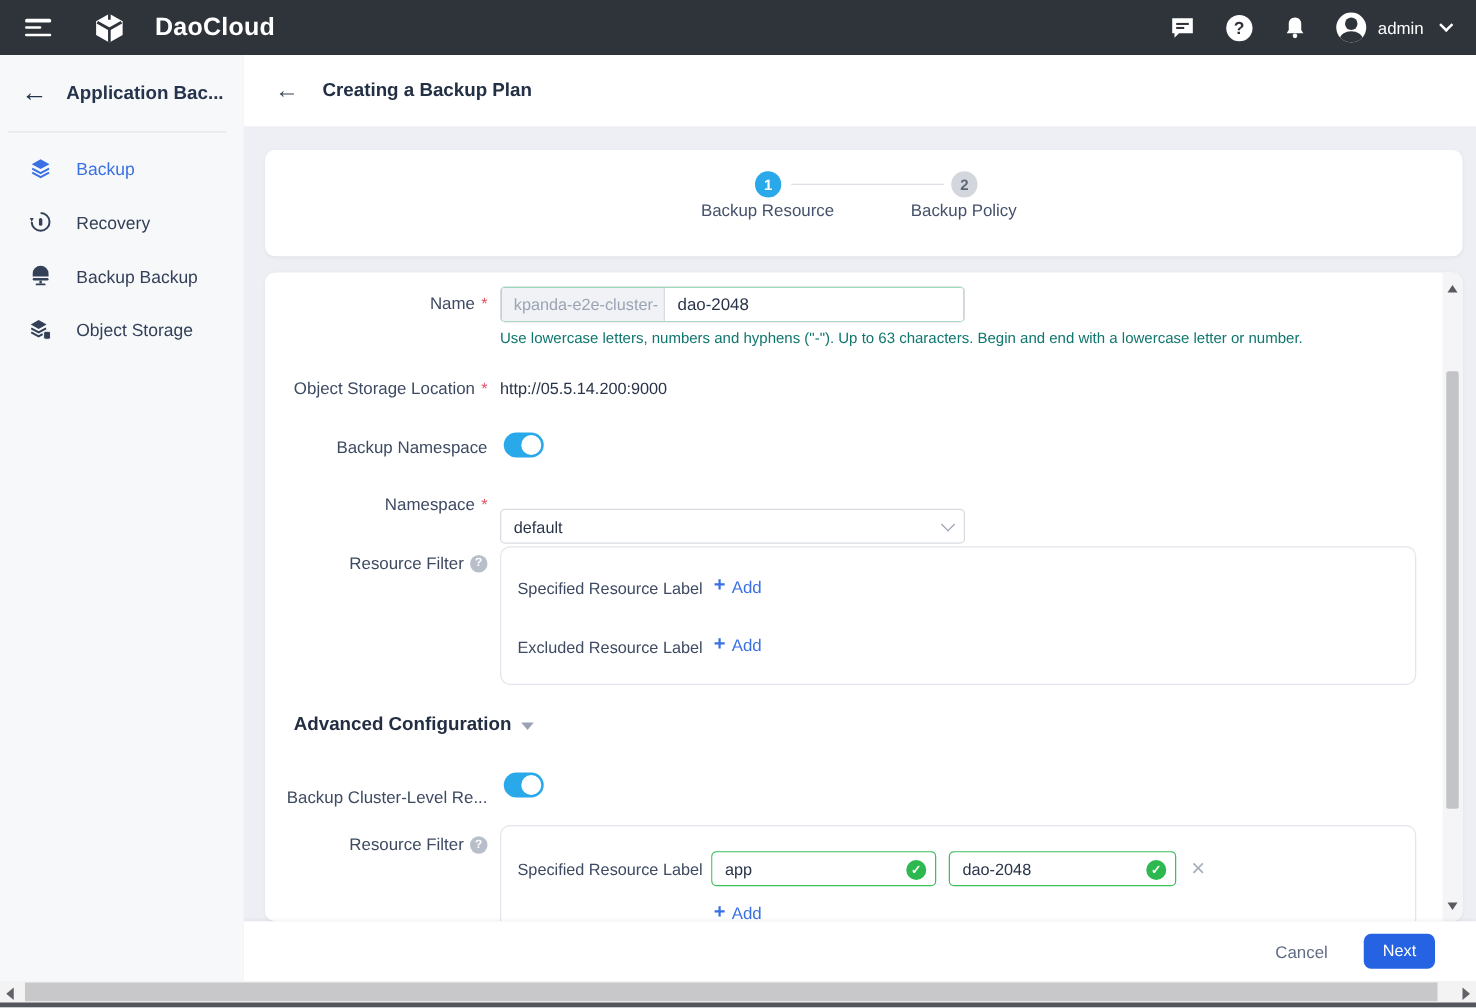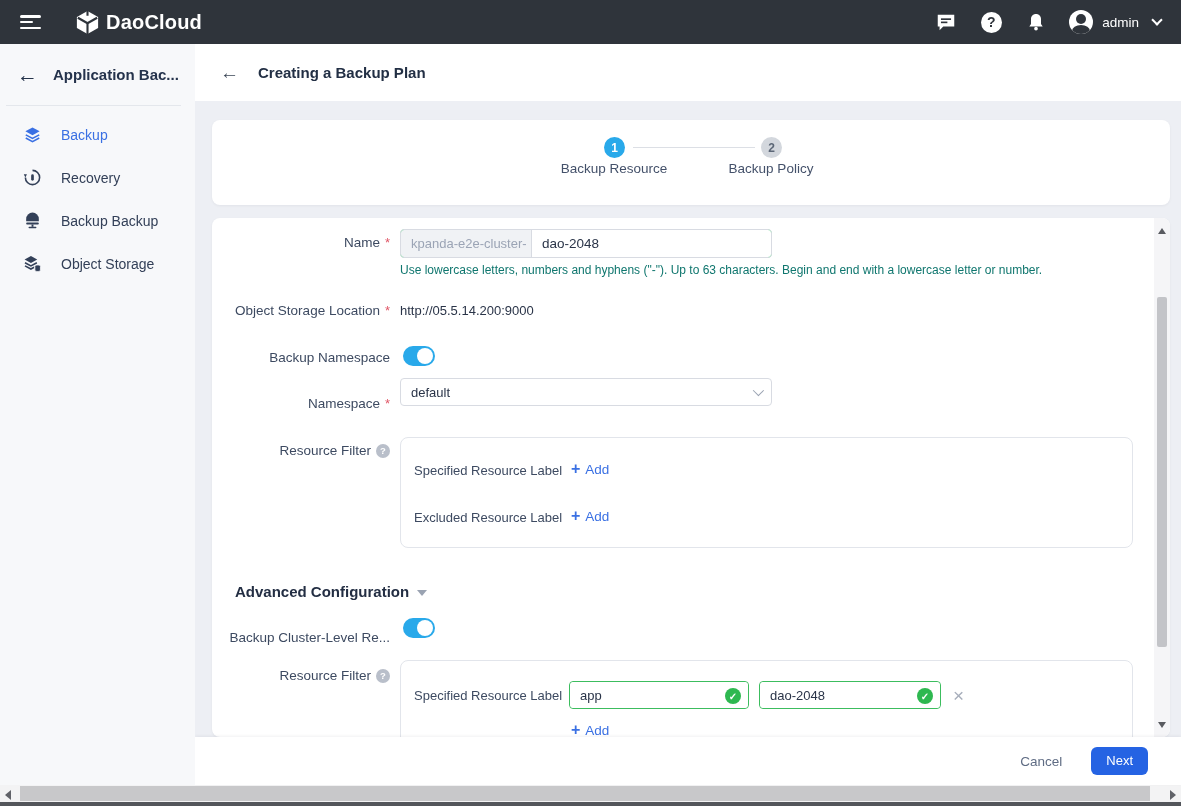--- a/index.html
+++ b/index.html
@@ -6,21 +6,21 @@
   html,body { width:1181px; height:806px; overflow:hidden;
     font-family:"Liberation Sans", sans-serif; background:#edeff4; position:relative; }
 
   
   .topbar { position:absolute; left:0; top:0; width:1181px; height:44px;
     background:#2f343b; display:flex; align-items:center; padding:0 20px; z-index:30; }
   .hamburger { width:21px; height:14px; display:flex; flex-direction:column;
     justify-content:space-between; cursor:pointer; }
   .hamburger i { height:2.5px; background:#fff; border-radius:2px; display:block; }
   .hamburger i:nth-child(2) { width:62%; }
-  .brand { display:flex; align-items:center; margin-left:33px; gap:5px; }
+  .brand { display:flex; align-items:center; margin-left:33px; gap:23px; }
   .brand-name { color:#fff; font-size:20px; font-weight:bold; letter-spacing:.2px; }
   .top-spacer { flex:1; }
   .top-icon { width:24px; height:24px; display:flex; align-items:center;
     justify-content:center; margin-left:21px; cursor:pointer; }
   .help-circle { width:21px; height:21px; border-radius:50%; background:#fff;
     color:#2f343b; font-weight:bold; font-size:14px; display:flex;
     align-items:center; justify-content:center; }
   .avatar { width:24px; height:24px; border-radius:50%; background:#fff;
     position:relative; overflow:hidden; }
   .avatar .head { position:absolute; left:7px; top:4px; width:10px; height:10px;
@@ -284,21 +284,21 @@
     <span>Backup Namespace</span>
   </div>
   <div class="toggle" style="left:191px; top:128px;">
       <div class="knob"></div>
     </div>
 
   <div class="flabel" style="top:178px;">
     <span>Namespace</span>
       <span class="req">*</span>
   </div>
-  <div class="select" style="top:160px;">
+  <div class="select" style="top:189px;">
     <span>default</span>
     <span class="sel-chev"></span>
   </div>
 
   <div class="flabel" style="top:225px;">
     <span>Resource Filter</span>
     <span class="qicon">?</span>
   </div>
   <div class="filter-box" style="top:219px; height:111px;">
     <div class="fb-row-label" style="top:25px;">Specified Resource Label</div>
@@ -306,21 +306,21 @@
       <span class="plus">+</span>
       <span class="add-txt">Add</span>
     </div>
     <div class="fb-row-label" style="top:72px;">Excluded Resource Label</div>
     <div class="add-link" style="left:170px; top:70px;">
       <span class="plus">+</span>
       <span class="add-txt">Add</span>
     </div>
   </div>
 
-  <div class="adv-title" style="top:353px;margin-top:12px;">
+  <div class="adv-title" style="top:353px;">
     <span>Advanced Configuration</span>
     <span class="caret"></span>
   </div>
 
   <div class="flabel" style="top:412px;">
     <span>Backup Cluster-Level Re...</span>
   </div>
   <div class="toggle" style="left:191px; top:400px;">
       <div class="knob"></div>
     </div>

